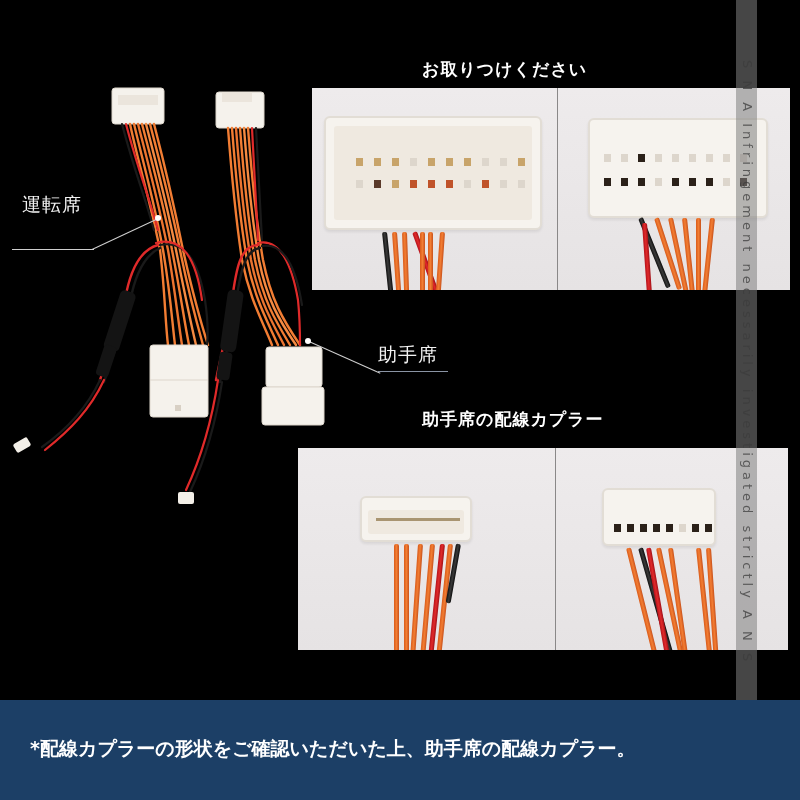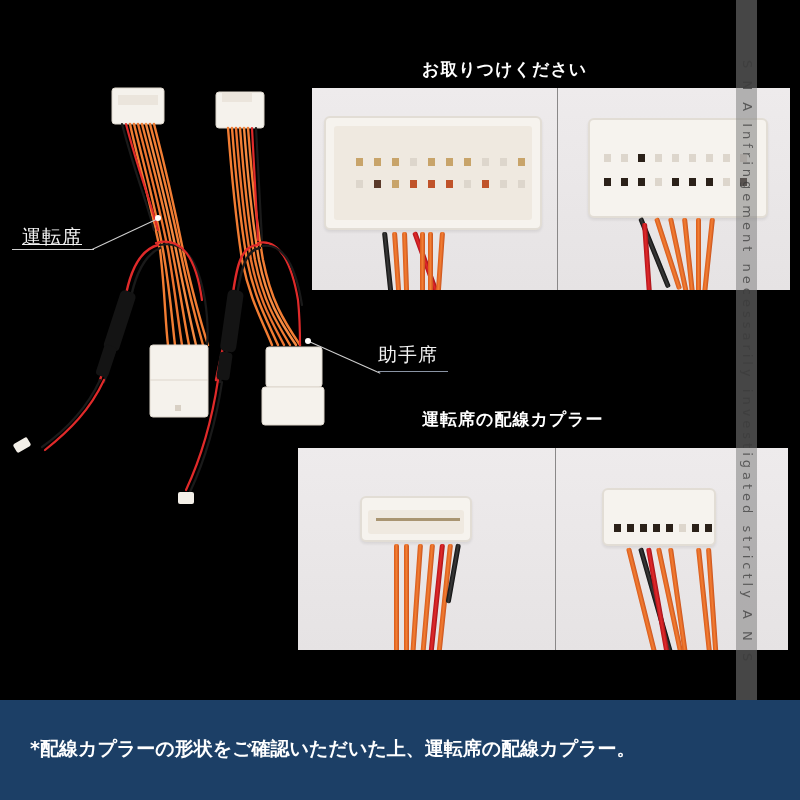--- a/index.html
+++ b/index.html
@@ -106,21 +106,21 @@
       </g>
       <rect x="224" y="290" width="16" height="62" rx="5" fill="#141414" transform="rotate(8 232 320)"></rect>
       <rect x="218" y="352" width="13" height="28" rx="4" fill="#141414" transform="rotate(8 224 366)"></rect>
       <rect x="266" y="347" width="56" height="40" rx="3" fill="#f5f2ec" stroke="#ddd6cc"></rect>
       <rect x="262" y="387" width="62" height="38" rx="3" fill="#f5f2ec" stroke="#ddd6cc"></rect>
       <rect x="178" y="492" width="16" height="12" rx="2" fill="#f3efe8"></rect>
     </g>
   </svg>
 </div>
 
-<div class="abs callout-label" style="left:22px; top:224px;text-decoration:underline;">運転席</div>
+<div class="abs callout-label" style="left:22px; top:192px;">運転席</div>
 <div class="abs callout-line" style="left:12px; top:249px; width:82px;"></div>
 <div class="abs callout-line" style="left:92px; top:249px; width:72px; transform:rotate(-25deg);"></div>
 <div class="abs callout-dot" style="left:155px; top:215px;"></div>
 
 <div class="abs callout-label" style="left:378px; top:342px;">助手席</div>
 <div class="abs callout-line" style="left:378px; top:371px; width:70px; background:#8a94a4;"></div>
 <div class="abs callout-line" style="left:309px; top:341px; width:78px; transform:rotate(24deg);"></div>
 <div class="abs callout-dot" style="left:305px; top:338px;"></div>
 
 <div class="abs section-heading" style="left:422px; top:58px;">お取りつけください</div>
@@ -187,21 +187,21 @@
     <div class="wire k" style="left:80px; top:130px; height:75px; transform:rotate(-22deg);"></div>
     <div class="wire r" style="left:84px; top:135px; height:70px; transform:rotate(-4deg);"></div>
     <div class="wire o" style="left:96px; top:130px; height:75px; transform:rotate(-18deg);"></div>
     <div class="wire o" style="left:110px; top:130px; height:75px; transform:rotate(-12deg);"></div>
     <div class="wire o" style="left:124px; top:130px; height:75px; transform:rotate(-6deg);"></div>
     <div class="wire o" style="left:138px; top:130px; height:75px;"></div>
     <div class="wire o" style="left:152px; top:130px; height:75px; transform:rotate(6deg);"></div>
   </div>
 </div>
 
-<div class="abs section-heading" style="left:422px; top:408px;">運転席の配線カプラー</div>
+<div class="abs section-heading" style="left:422px; top:408px;">助手席の配線カプラー</div>
 
 <div class="abs photo-panel" style="left:298px; top:448px; width:490px; height:202px;">
   <div class="photo-half" style="left:0; width:257px;">
     <div class="conn-body" style="left:62px; top:48px; width:112px; height:46px;">
       <div class="conn-inner" style="left:6px; top:12px; width:96px; height:24px;"></div>
       <div class="pin-bar" style="left:14px; top:20px; background:#a99572;"></div>
       <div class="pin-bar" style="left:26px; top:20px; background:#a99572;"></div>
       <div class="pin-bar" style="left:38px; top:20px; background:#a99572;"></div>
       <div class="pin-bar" style="left:50px; top:20px; background:#a99572;"></div>
       <div class="pin-bar" style="left:62px; top:20px; background:#a99572;"></div>
@@ -236,14 +236,14 @@
     <div class="wire o" style="left:140px; top:100px; height:110px; transform:rotate(-6deg);"></div>
     <div class="wire o" style="left:150px; top:100px; height:110px; transform:rotate(-4deg);"></div>
   </div>
 </div>
 
 <div class="abs wm-strip">
   <div class="wm-text">S N A Infringement necessarily investigated strictly A N S</div>
 </div>
 
 <div class="abs banner">
-  <div class="banner-text">*配線カプラーの形状をご確認いただいた上、運転席の配線カプラー。</div>
+  <div class="banner-text">*配線カプラーの形状をご確認いただいた上、助手席の配線カプラー。</div>
 </div>
 
 </body></html>

